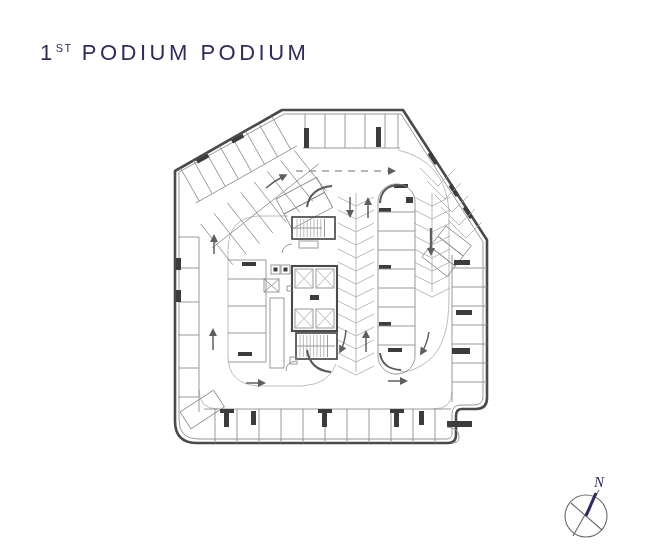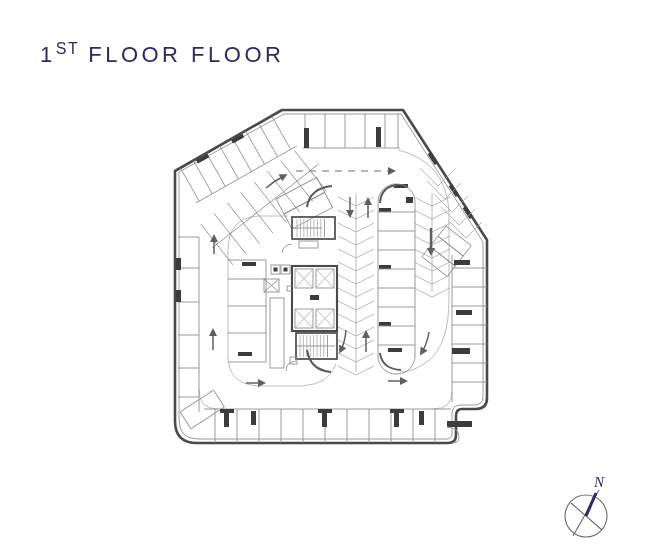--- a/index.html
+++ b/index.html
@@ -6,21 +6,21 @@
   .page{
     position:relative;width:660px;height:556px;overflow:hidden;
     background:var(--c-background,#ffffff);
     font-family:"Liberation Sans",sans-serif;
   }
   .title{
     position:absolute;left:40px;top:40px;
     font-size:22px;letter-spacing:3.5px;font-weight:400;
     color:var(--c-title,#322a5e);
   }
-  .title sup{font-size:16px;letter-spacing:1.5px;}
+  .title sup{font-size:11px;letter-spacing:1.5px;}
   .title .title-rest{margin-left:9px;}
   svg{position:absolute;left:0;top:0;}
   .wall{stroke:var(--c-wall,#4a4a4a);fill:none;stroke-width:2.6;stroke-linejoin:round;}
   .wall2{stroke:var(--c-wall,#4a4a4a);fill:none;stroke-width:1.7;}
   .wall3{stroke:var(--c-wall,#4a4a4a);fill:none;stroke-width:2.1;}
   .detail{stroke:var(--c-detail,#8f8f8f);fill:none;stroke-width:.9;}
   .lane{stroke:var(--c-lane,#bdbdbd);fill:none;stroke-width:1;}
   .hatch{stroke:var(--c-hatch,#a8a8a8);fill:none;stroke-width:.8;}
   .curb{stroke:var(--c-curb,#585858);fill:none;stroke-width:2;}
   .col{fill:var(--c-column,#3c3c3c);stroke:none;}
@@ -29,21 +29,21 @@
   .dashed{stroke-dasharray:7 6;}
   .compass-line{stroke:#6a6a6a;fill:none;stroke-width:1.1;}
   .compass-needle{stroke:var(--c-compass,#2e2a66);fill:none;stroke-width:3;}
   .compass-n{fill:var(--c-compass,#2e2a66);font-family:"Liberation Serif",serif;font-style:italic;font-size:15px;}
 </style>
 </head>
 <body>
 
 <div class="page">
 
-  <div class="title"><span>1</span><sup>ST</sup><span class="title-rest">FLOOR FLOOR</span></div>
+  <div class="title"><span>1</span><sup>ST</sup><span class="title-rest">PODIUM PODIUM</span></div>
 
   <svg width="660" height="556" viewBox="0 0 660 556">
     <defs>
       <marker id="ah" markerUnits="userSpaceOnUse" markerWidth="12" markerHeight="12" refX="6" refY="6" orient="auto">
         <path d="M2 2 L10 6 L2 10 Z" fill="#5f5f5f"></path>
       </marker>
     </defs>
 
     <g>
       <path class="wall" d="M282 110 H403 L487 240 V398 Q487 409 476 409 H462 Q456 409 456 416 V435 Q456 443 448 443 H197 Q175 443 175 421 V171 Z"></path>

